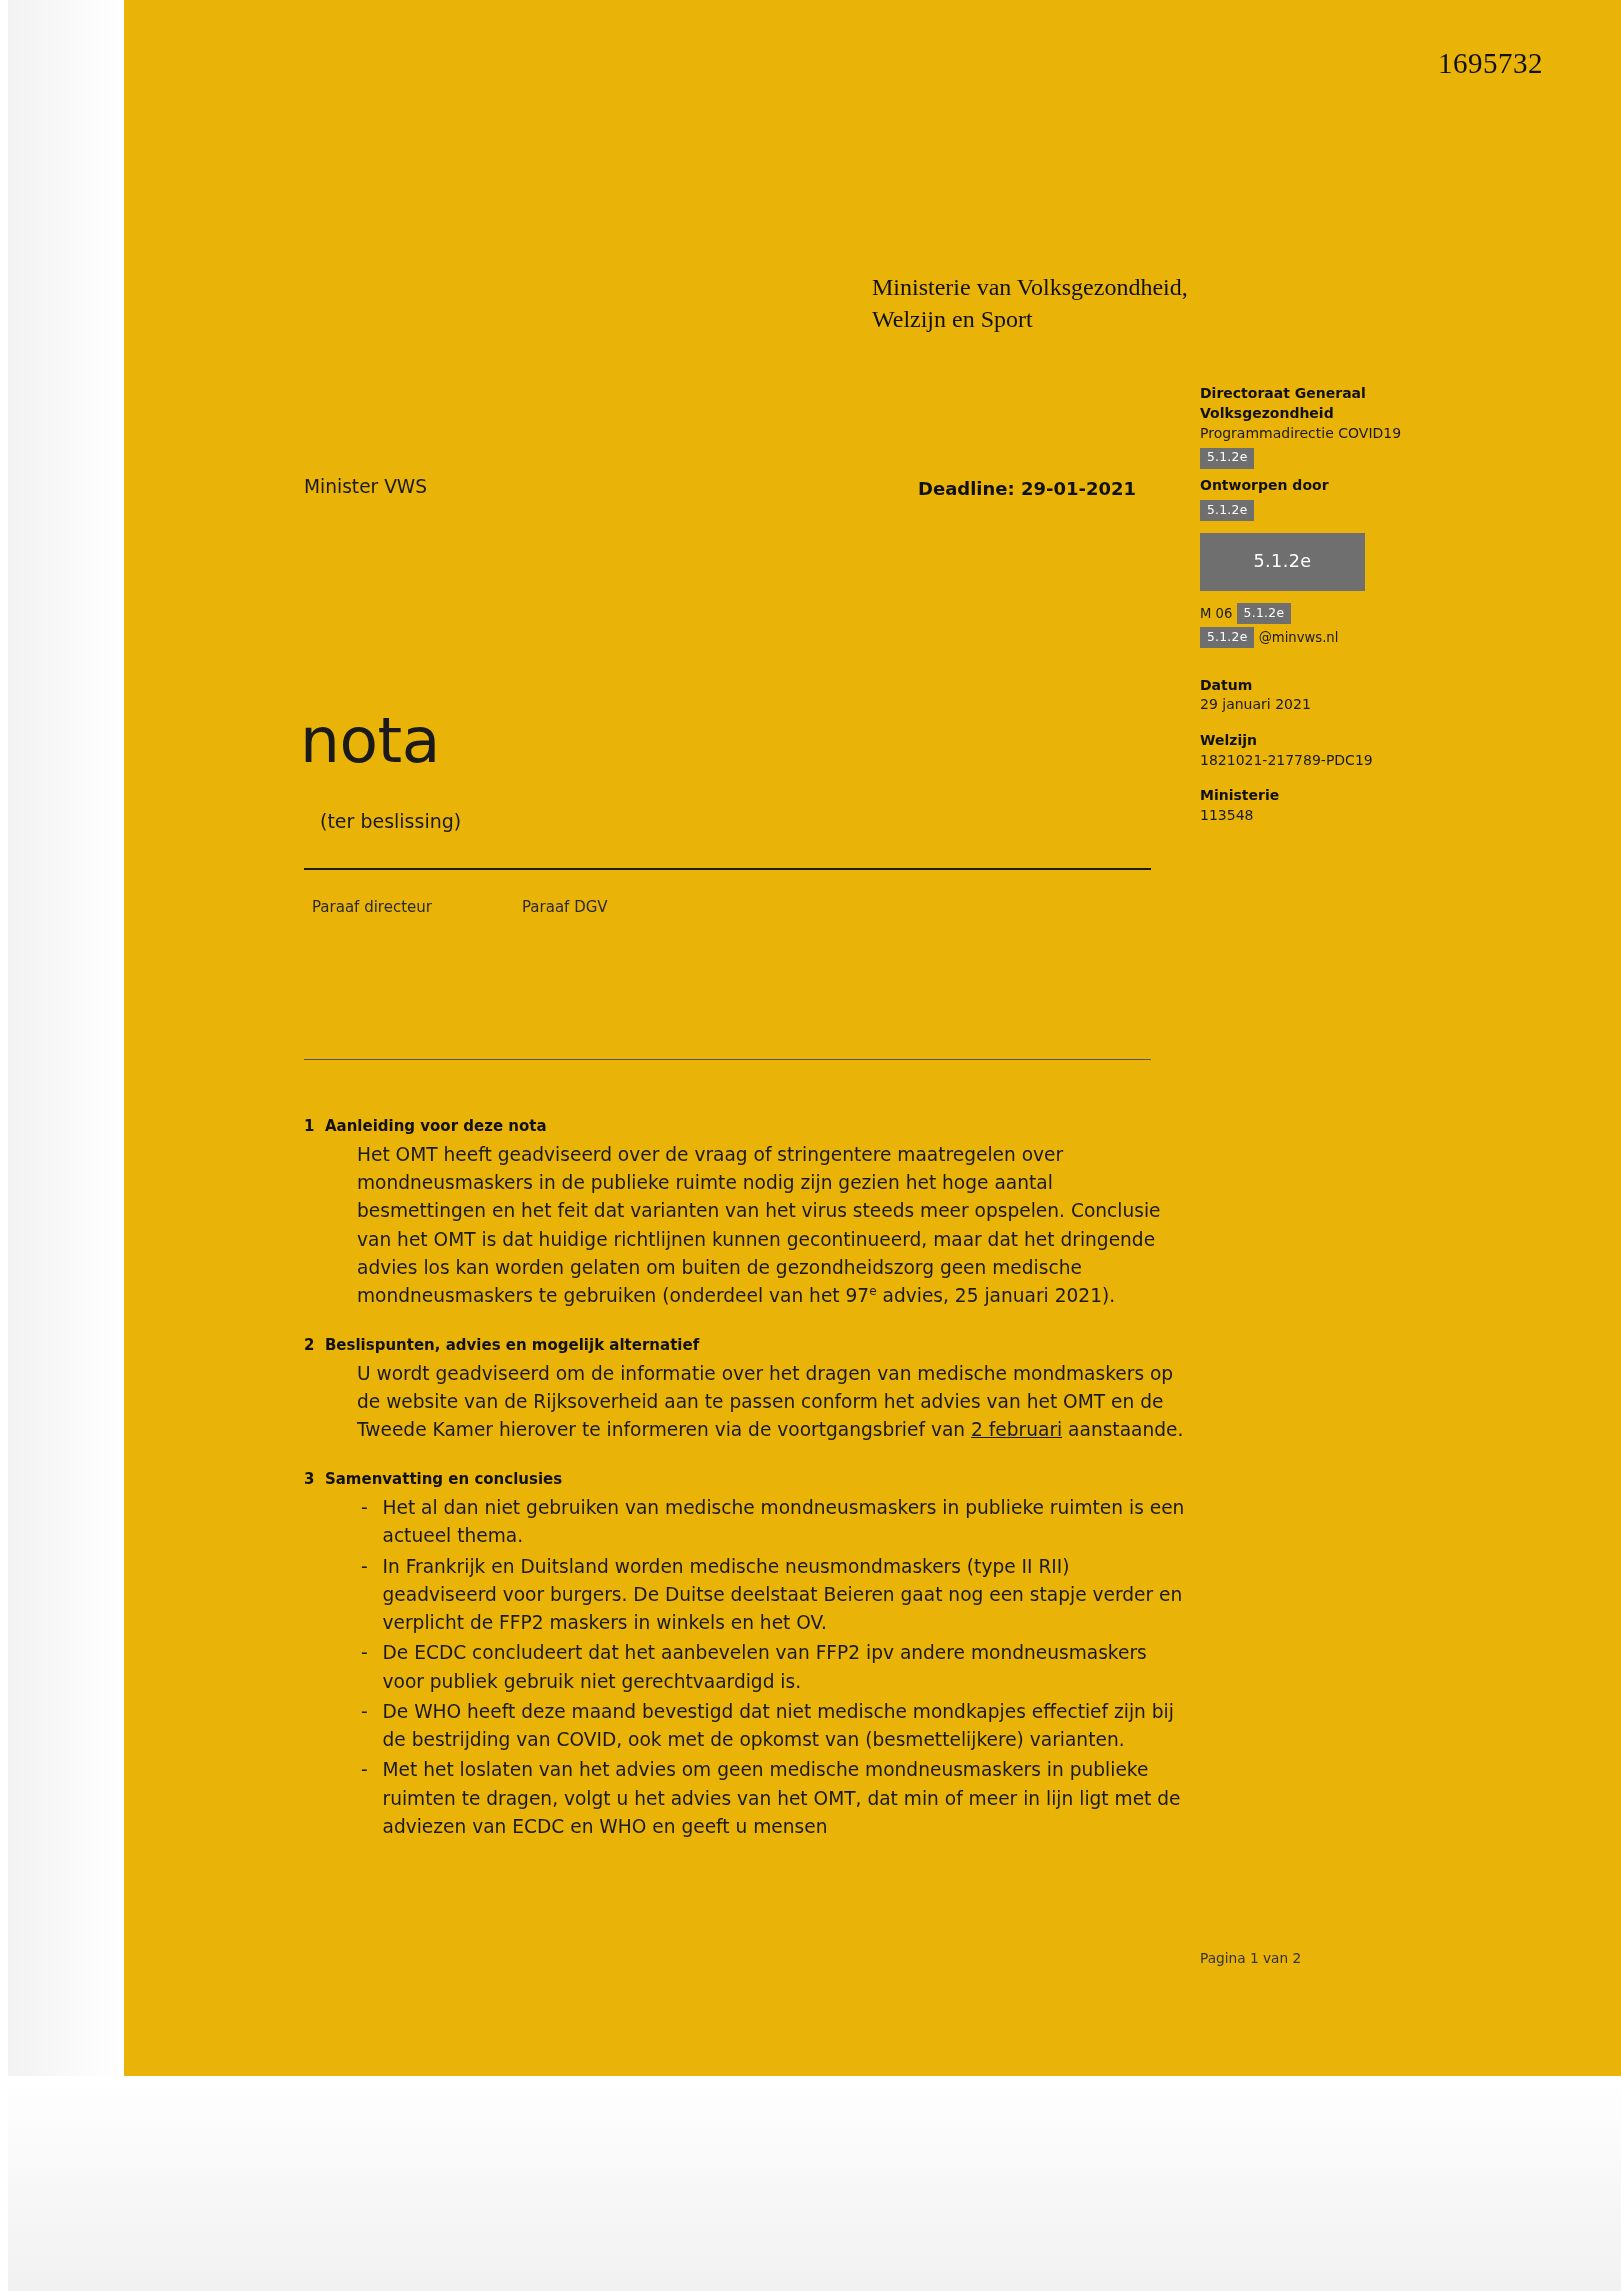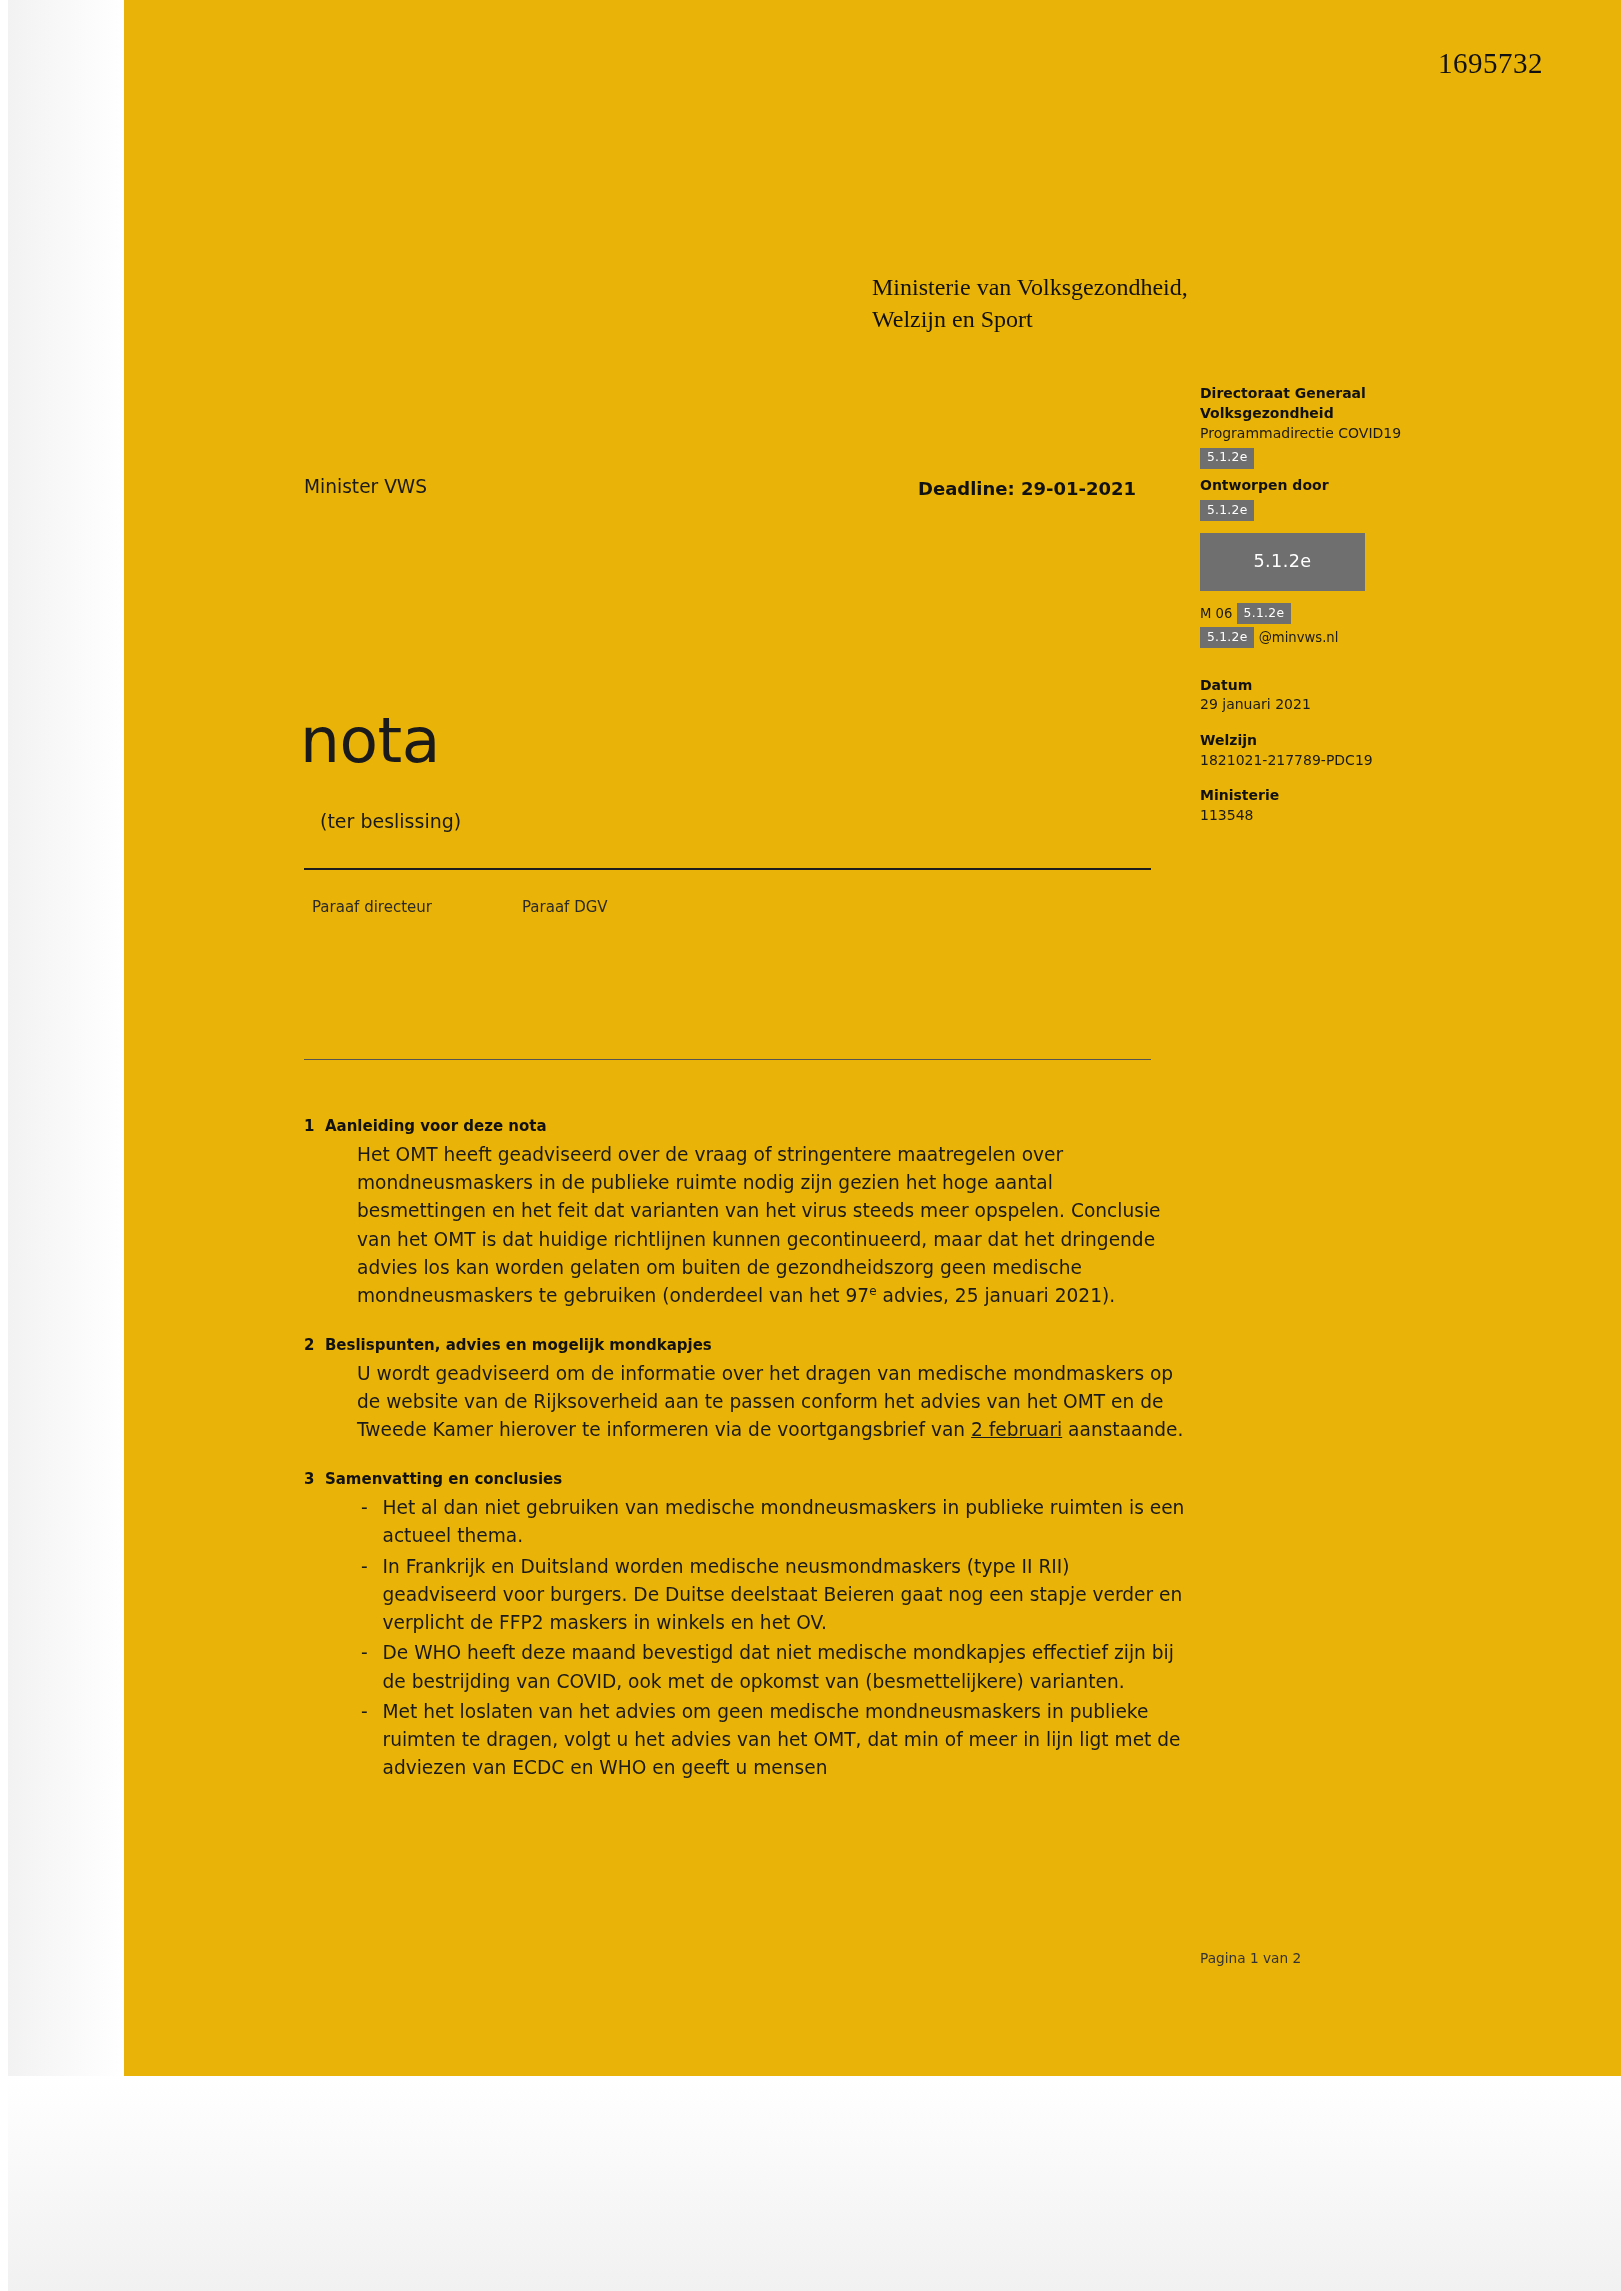--- a/index.html
+++ b/index.html
@@ -318,35 +318,36 @@
         <span>Aanleiding voor deze nota</span>
       </div>
       <div class="sec-body">
         <span>Het OMT heeft geadviseerd over de vraag of stringentere maatregelen over mondneusmaskers in de publieke ruimte nodig zijn gezien het hoge aantal besmettingen en het feit dat varianten van het virus steeds meer opspelen. Conclusie van het OMT is dat huidige richtlijnen kunnen gecontinueerd, maar dat het dringende advies los kan worden gelaten om buiten de gezondheidszorg geen medische mondneusmaskers te gebruiken (onderdeel van het 97<sup>e</sup> advies, 25 januari 2021).</span>
       </div>
     </div>
 
     <div class="sec">
       <div class="sec-head">
         <span>2&nbsp;</span>
-        <span>Beslispunten, advies en mogelijk mondkapjes</span>
+        <span>Beslispunten, advies en mogelijk alternatief</span>
       </div>
       <div class="sec-body">
         <span>U wordt geadviseerd om de informatie over het dragen van medische mondmaskers op de website van de Rijksoverheid aan te passen conform het advies van het OMT en de Tweede Kamer hierover te informeren via de voortgangsbrief van </span><u>2 februari</u><span> aanstaande.</span>
       </div>
     </div>
 
     <div class="sec">
       <div class="sec-head">
         <span>3&nbsp;</span>
         <span>Samenvatting en conclusies</span>
       </div>
       <ul class="dash">
         <li>Het al dan niet gebruiken van medische mondneusmaskers in publieke ruimten is een actueel thema.</li>
         <li>In Frankrijk en Duitsland worden medische neusmondmaskers (type II RII) geadviseerd voor burgers. De Duitse deelstaat Beieren gaat nog een stapje verder en verplicht de FFP2 maskers in winkels en het OV.</li>
+        <li>De ECDC concludeert dat het aanbevelen van FFP2 ipv andere mondneusmaskers voor publiek gebruik niet gerechtvaardigd is.</li>
         <li>De WHO heeft deze maand bevestigd dat niet medische mondkapjes effectief zijn bij de bestrijding van COVID, ook met de opkomst van (besmettelijkere) varianten.</li>
         <li>Met het loslaten van het advies om geen medische mondneusmaskers in publieke ruimten te dragen, volgt u het advies van het OMT, dat min of meer in lijn ligt met de adviezen van ECDC en WHO  en geeft u mensen</li>
       </ul>
     </div>
 
   </div>
 
   <div class="footer">Pagina 1 van 2</div>
 
 </div>

